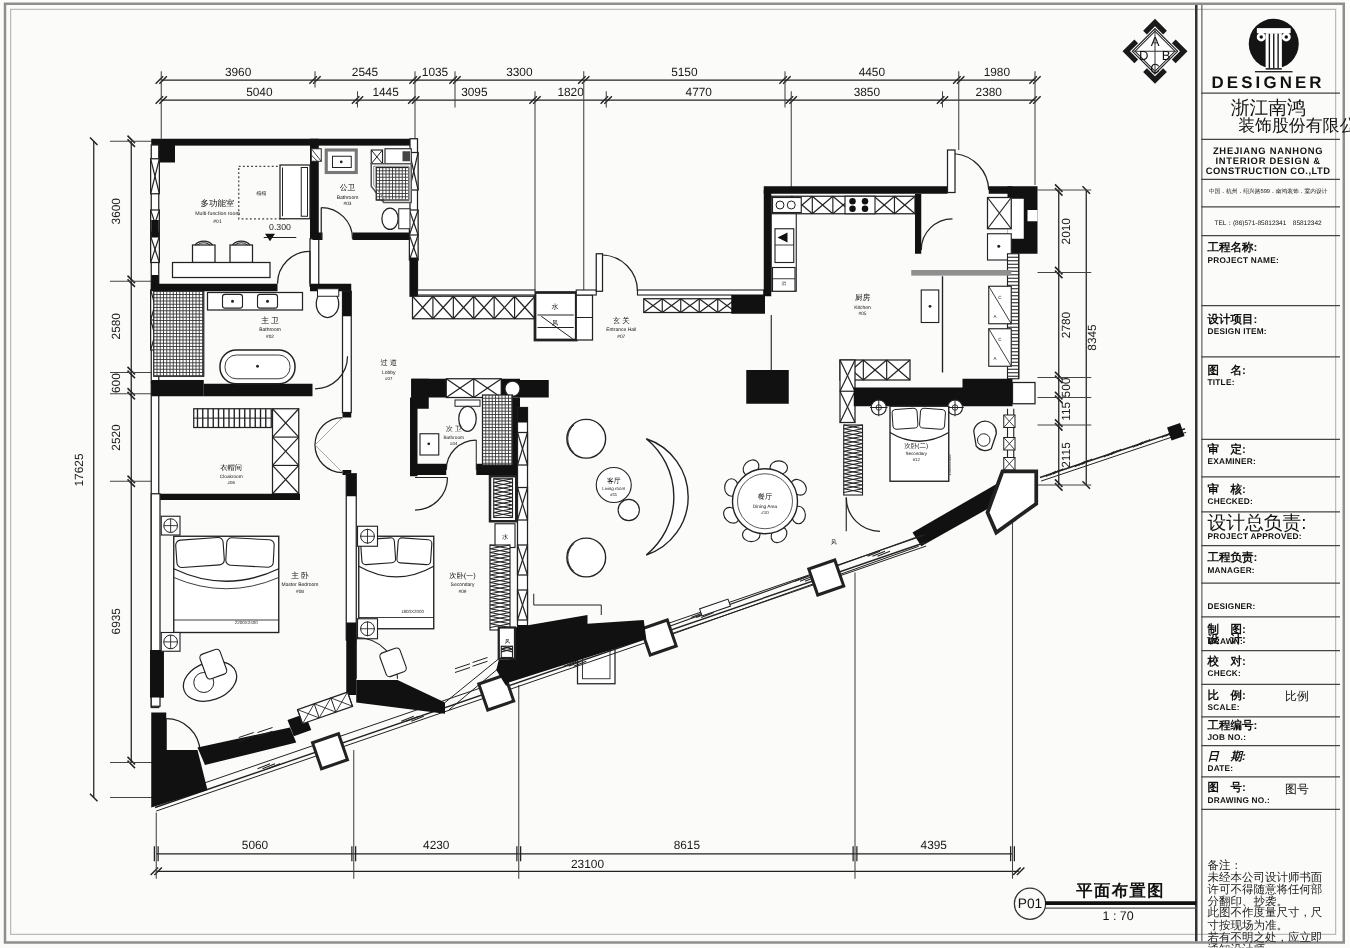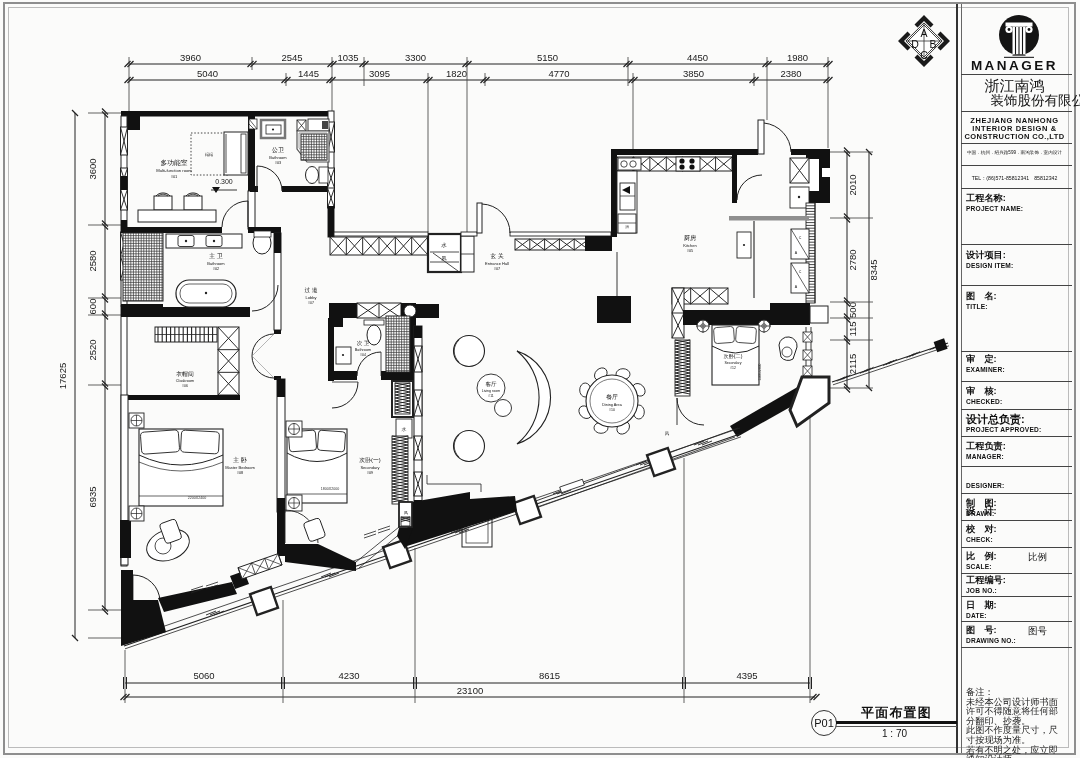--- a/index.html
+++ b/index.html
@@ -841,53 +841,53 @@
 <rect x="9.5" y="9.5" width="27" height="4" fill="#fff"></rect>
 <circle cx="13" cy="16.5" r="3.6" fill="#fff"></circle>
     <circle cx="33" cy="16.5" r="3.6" fill="#fff"></circle>
 <circle cx="13" cy="16.5" r="1.4" fill="#141414"></circle>
     <circle cx="33" cy="16.5" r="1.4" fill="#141414"></circle>
 <rect x="16.5" y="13.5" width="13" height="28" fill="#fff"></rect>
 <path d="M 19.5,14 V 41.5 M 23,14 V 41.5 M 26.5,14 V 41.5" stroke="#141414" stroke-width="1.1" fill="none"></path>
 <rect x="16.5" y="41.5" width="13" height="1.2" fill="#222"></rect>
 <rect x="8" y="43.8" width="30" height="1.1" fill="#222"></rect>
 </svg>
-<div class="abs" style="left:957px;top:58px;width:115px;text-align:center;font-size:13.5px;font-weight:bold;letter-spacing:2.5px;color:#111;white-space:nowrap;">MANAGER</div>
+<div class="abs" style="left:957px;top:58px;width:115px;text-align:center;font-size:13.5px;font-weight:bold;letter-spacing:2.5px;color:#111;white-space:nowrap;">DESIGNER</div>
 <div class="abs" style="left:957px;top:77px;width:115px;text-align:center;font-size:15px;font-weight:normal;letter-spacing:0px;color:#111;white-space:nowrap;">浙江南鸿</div>
 <div class="abs" style="left:957px;top:92px;width:115px;text-align:center;font-size:13.5px;font-weight:normal;letter-spacing:0px;color:#111;white-space:nowrap;padding-left:30px;">装饰股份有限公司</div>
 <div class="abs" style="left:957px;top:116px;width:115px;text-align:center;font-size:7.5px;font-weight:bold;letter-spacing:0.6px;color:#111;white-space:nowrap;">ZHEJIANG NANHONG</div>
 <div class="abs" style="left:957px;top:124px;width:115px;text-align:center;font-size:7.5px;font-weight:bold;letter-spacing:0.6px;color:#111;white-space:nowrap;">INTERIOR DESIGN &amp;</div>
 <div class="abs" style="left:957px;top:131.5px;width:115px;text-align:center;font-size:7.5px;font-weight:bold;letter-spacing:0.4px;color:#111;white-space:nowrap;">CONSTRUCTION CO.,LTD</div>
 <div class="abs" style="left:957px;top:150px;width:115px;text-align:center;font-size:4.6px;font-weight:normal;letter-spacing:0px;color:#111;white-space:nowrap;">中国．杭州．绍兴路599．南鸿装饰．室内设计</div>
 <div class="abs" style="left:957px;top:175px;width:115px;text-align:center;font-size:5.2px;font-weight:normal;letter-spacing:0px;color:#111;white-space:nowrap;">TEL：(86)571-85812341　85812342</div>
 <div class="abs" style="left:966px;top:193px;font-size:9.2px;line-height:10px;font-weight:bold;color:#111;white-space:nowrap;">工程名称:</div>
 <div class="abs" style="left:966px;top:204.5px;font-size:6.6px;line-height:8px;font-weight:bold;color:#111;letter-spacing:0.2px;white-space:nowrap;">PROJECT NAME:</div>
 <div class="abs" style="left:966px;top:250px;font-size:9.2px;line-height:10px;font-weight:bold;color:#111;white-space:nowrap;">设计项目:</div>
 <div class="abs" style="left:966px;top:261.5px;font-size:6.6px;line-height:8px;font-weight:bold;color:#111;letter-spacing:0.2px;white-space:nowrap;">DESIGN ITEM:</div>
 <div class="abs" style="left:966px;top:291px;font-size:9.2px;line-height:10px;font-weight:bold;color:#111;white-space:nowrap;">图  名:</div>
 <div class="abs" style="left:966px;top:302.5px;font-size:6.6px;line-height:8px;font-weight:bold;color:#111;letter-spacing:0.2px;white-space:nowrap;">TITLE:</div>
 <div class="abs" style="left:966px;top:354px;font-size:9.2px;line-height:10px;font-weight:bold;color:#111;white-space:nowrap;">审  定:</div>
 <div class="abs" style="left:966px;top:365.5px;font-size:6.6px;line-height:8px;font-weight:bold;color:#111;letter-spacing:0.2px;white-space:nowrap;">EXAMINER:</div>
 <div class="abs" style="left:966px;top:386px;font-size:9.2px;line-height:10px;font-weight:bold;color:#111;white-space:nowrap;">审  核:</div>
 <div class="abs" style="left:966px;top:397.5px;font-size:6.6px;line-height:8px;font-weight:bold;color:#111;letter-spacing:0.2px;white-space:nowrap;">CHECKED:</div>
-<div class="abs" style="left:966px;top:414px;font-size:11px;line-height:10px;font-weight:bold;color:#111;white-space:nowrap;">设计总负责:</div>
+<div class="abs" style="left:966px;top:414px;font-size:15px;line-height:10px;font-weight:normal;color:#111;white-space:nowrap;">设计总负责:</div>
 <div class="abs" style="left:966px;top:425.5px;font-size:6.6px;line-height:8px;font-weight:bold;color:#111;letter-spacing:0.2px;white-space:nowrap;">PROJECT APPROVED:</div>
 <div class="abs" style="left:966px;top:441px;font-size:9.2px;line-height:10px;font-weight:bold;color:#111;white-space:nowrap;">工程负责:</div>
 <div class="abs" style="left:966px;top:452.5px;font-size:6.6px;line-height:8px;font-weight:bold;color:#111;letter-spacing:0.2px;white-space:nowrap;">MANAGER:</div>
 <div class="abs" style="left:966px;top:470px;font-size:9.2px;line-height:10px;font-weight:bold;color:#111;white-space:nowrap;margin-top:36px;">设  计:</div>
 <div class="abs" style="left:966px;top:481.5px;font-size:6.6px;line-height:8px;font-weight:bold;color:#111;letter-spacing:0.2px;white-space:nowrap;">DESIGNER:</div>
 <div class="abs" style="left:966px;top:498px;font-size:9.2px;line-height:10px;font-weight:bold;color:#111;white-space:nowrap;">制  图:</div>
 <div class="abs" style="left:966px;top:509.5px;font-size:6.6px;line-height:8px;font-weight:bold;color:#111;letter-spacing:0.2px;white-space:nowrap;">DRAWN:</div>
 <div class="abs" style="left:966px;top:524px;font-size:9.2px;line-height:10px;font-weight:bold;color:#111;white-space:nowrap;">校  对:</div>
 <div class="abs" style="left:966px;top:535.5px;font-size:6.6px;line-height:8px;font-weight:bold;color:#111;letter-spacing:0.2px;white-space:nowrap;">CHECK:</div>
 <div class="abs" style="left:966px;top:551px;font-size:9.2px;line-height:10px;font-weight:bold;color:#111;white-space:nowrap;">比  例:</div>
 <div class="abs" style="left:966px;top:562.5px;font-size:6.6px;line-height:8px;font-weight:bold;color:#111;letter-spacing:0.2px;white-space:nowrap;">SCALE:</div>
 <div class="abs" style="left:966px;top:575px;font-size:9.2px;line-height:10px;font-weight:bold;color:#111;white-space:nowrap;">工程编号:</div>
 <div class="abs" style="left:966px;top:586.5px;font-size:6.6px;line-height:8px;font-weight:bold;color:#111;letter-spacing:0.2px;white-space:nowrap;">JOB NO.:</div>
-<div class="abs" style="left:966px;top:600px;font-size:9.2px;line-height:10px;font-weight:bold;color:#111;white-space:nowrap;">日  期:</div>
+<div class="abs" style="left:966px;top:600px;font-size:9.2px;line-height:10px;font-weight:bold;color:#111;white-space:nowrap;font-style:italic;">日  期:</div>
 <div class="abs" style="left:966px;top:611.5px;font-size:6.6px;line-height:8px;font-weight:bold;color:#111;letter-spacing:0.2px;white-space:nowrap;">DATE:</div>
 <div class="abs" style="left:966px;top:625px;font-size:9.2px;line-height:10px;font-weight:bold;color:#111;white-space:nowrap;">图  号:</div>
 <div class="abs" style="left:966px;top:636.5px;font-size:6.6px;line-height:8px;font-weight:bold;color:#111;letter-spacing:0.2px;white-space:nowrap;">DRAWING NO.:</div>
 <div class="abs" style="left:1028px;top:551px;font-size:9.5px;color:#111;">比例</div>
 <div class="abs" style="left:1028px;top:625px;font-size:9.5px;color:#111;">图号</div>
 <div class="abs" style="left:966px;top:652px;font-size:9.2px;color:#222;line-height:9.6px;white-space:nowrap;margin-top:36px;">备注：<br>未经本公司设计师书面<br>许可不得随意将任何部<br>分翻印、抄袭。<br>此图不作度量尺寸，尺<br>寸按现场为准。<br>若有不明之处，应立即<br>通知设计师。</div>
 <div class="abs" style="left:811px;top:710px;width:24px;height:24px;border:1px solid #333;border-radius:50%;text-align:center;font-size:11px;line-height:24px;color:#111;">P01</div>
 <div class="abs" style="left:861px;top:704px;font-size:13px;font-weight:bold;color:#111;letter-spacing:1.2px;">平面布置图</div>
 <div class="abs" style="left:836px;top:721px;width:121px;height:2.5px;background:#111;"></div>
 <div class="abs" style="left:836px;top:726px;width:121px;height:1px;background:#555;"></div>

